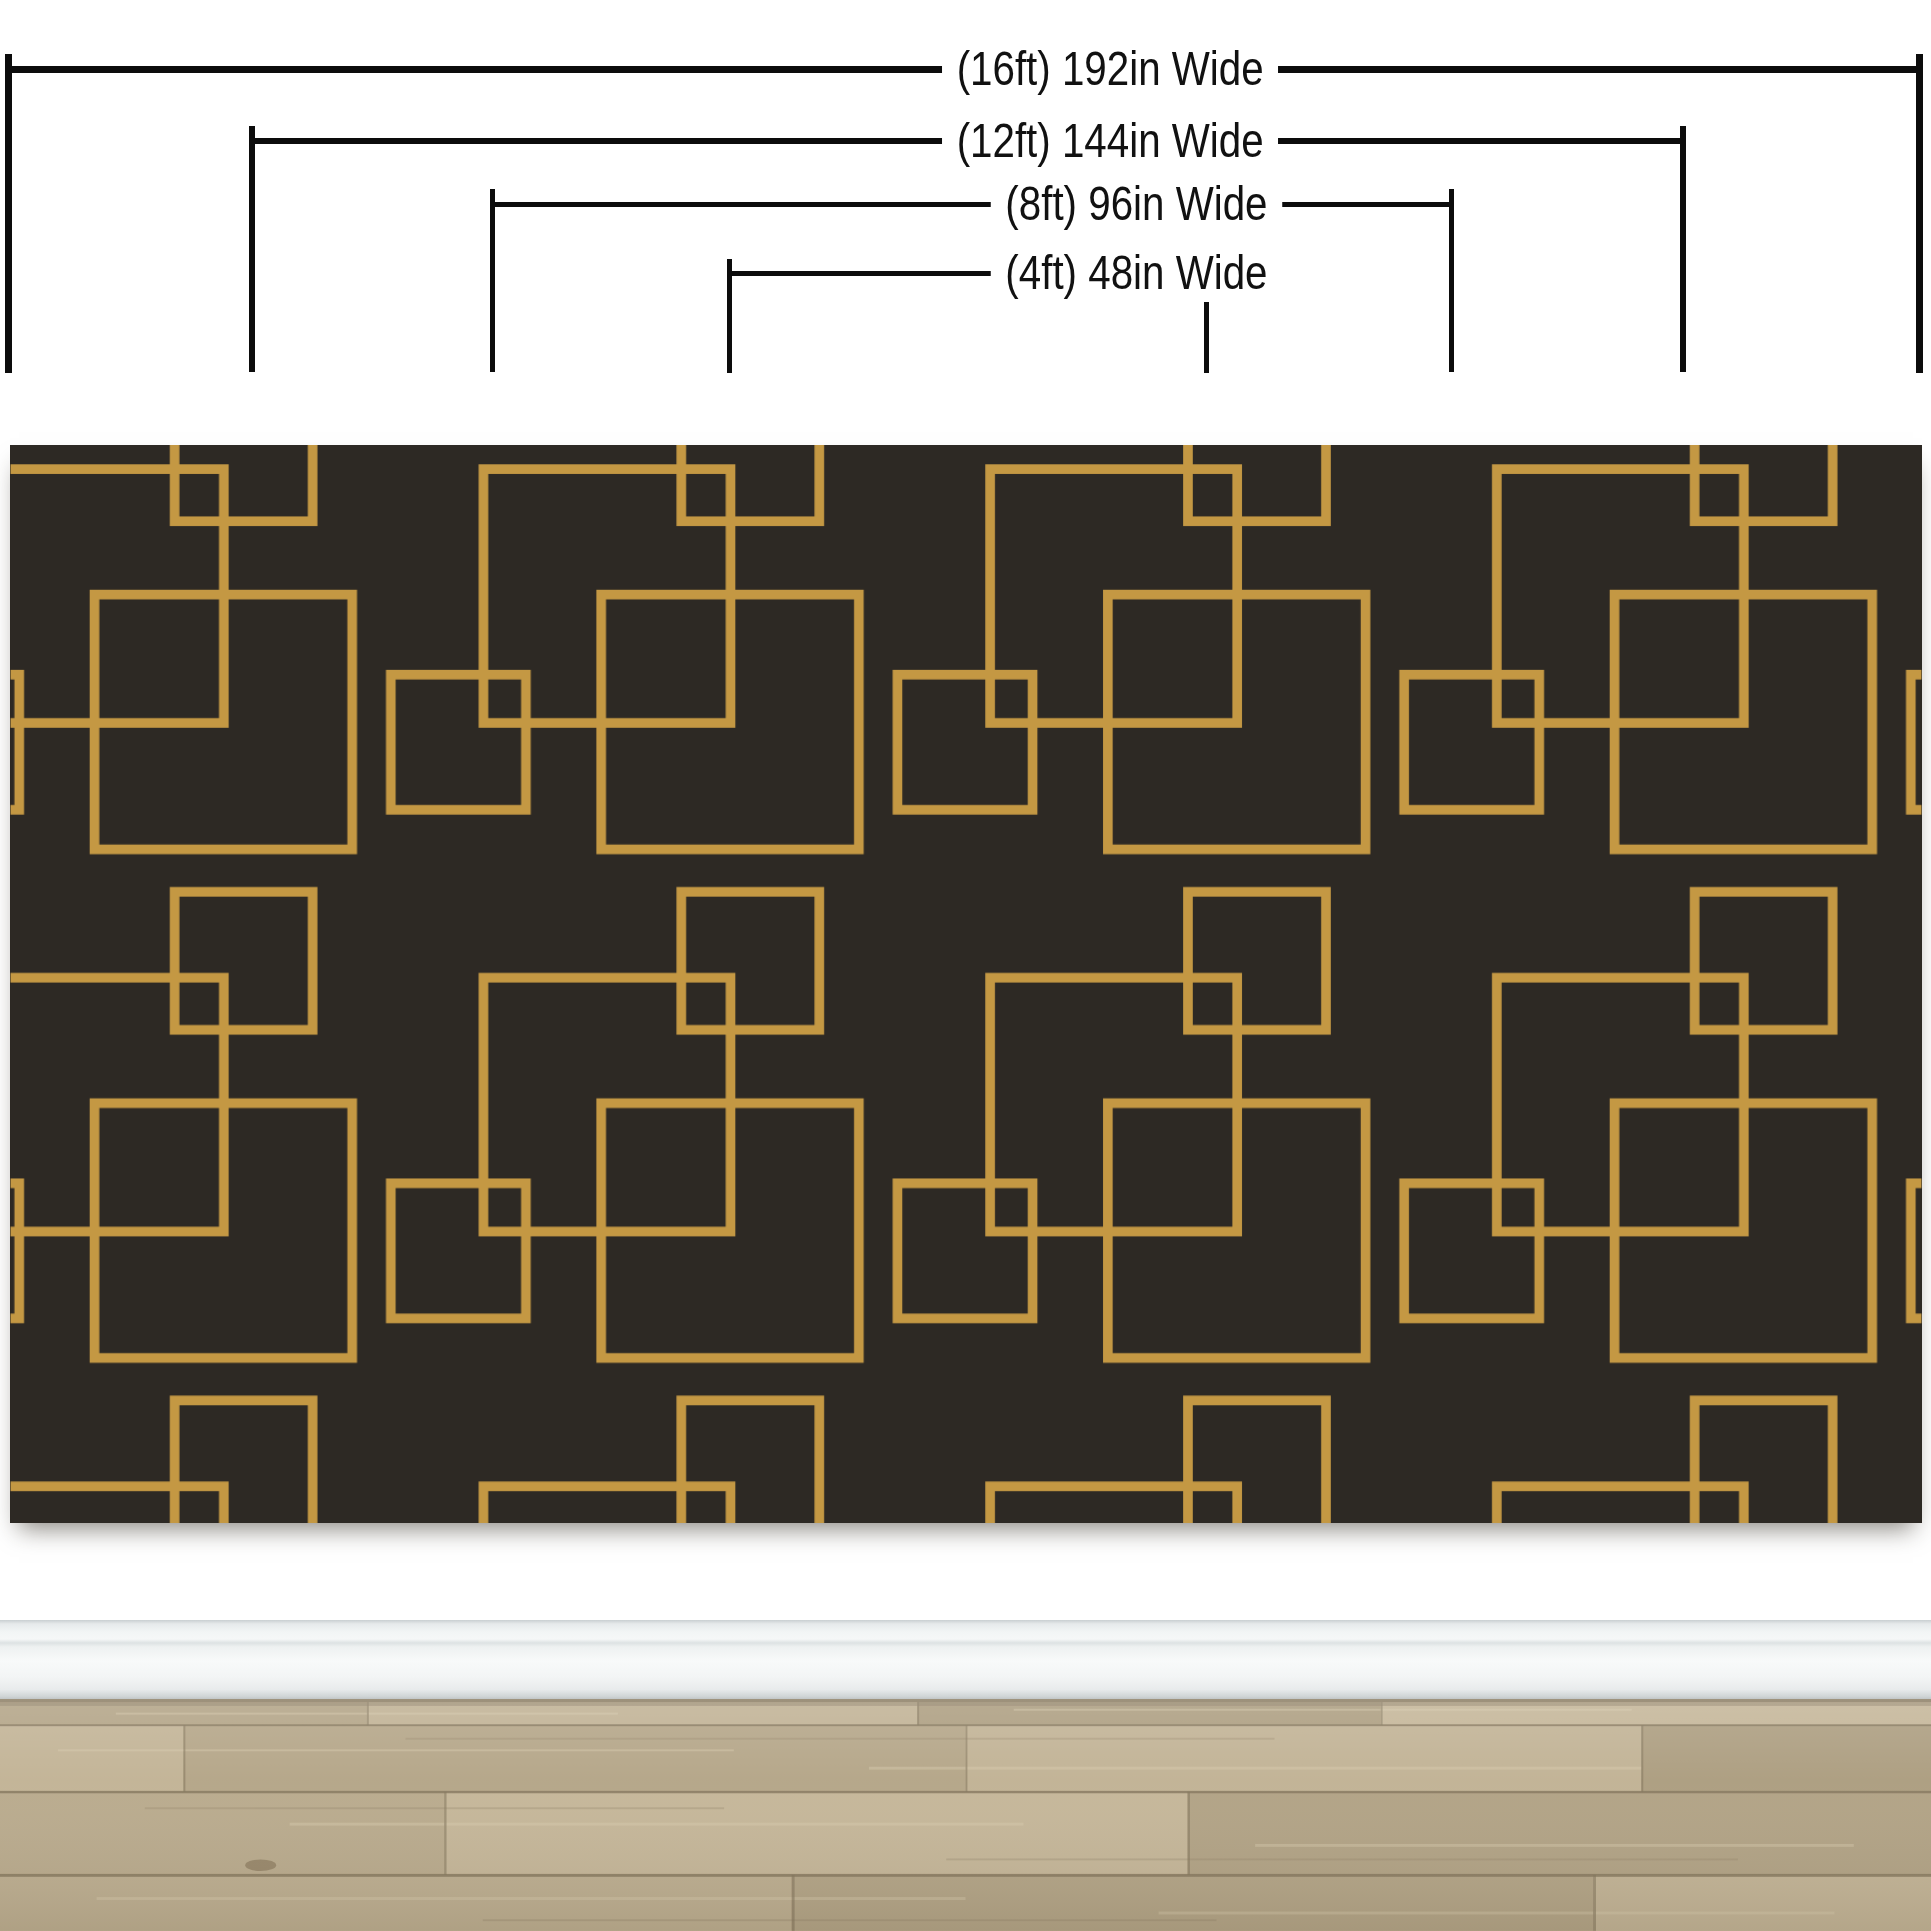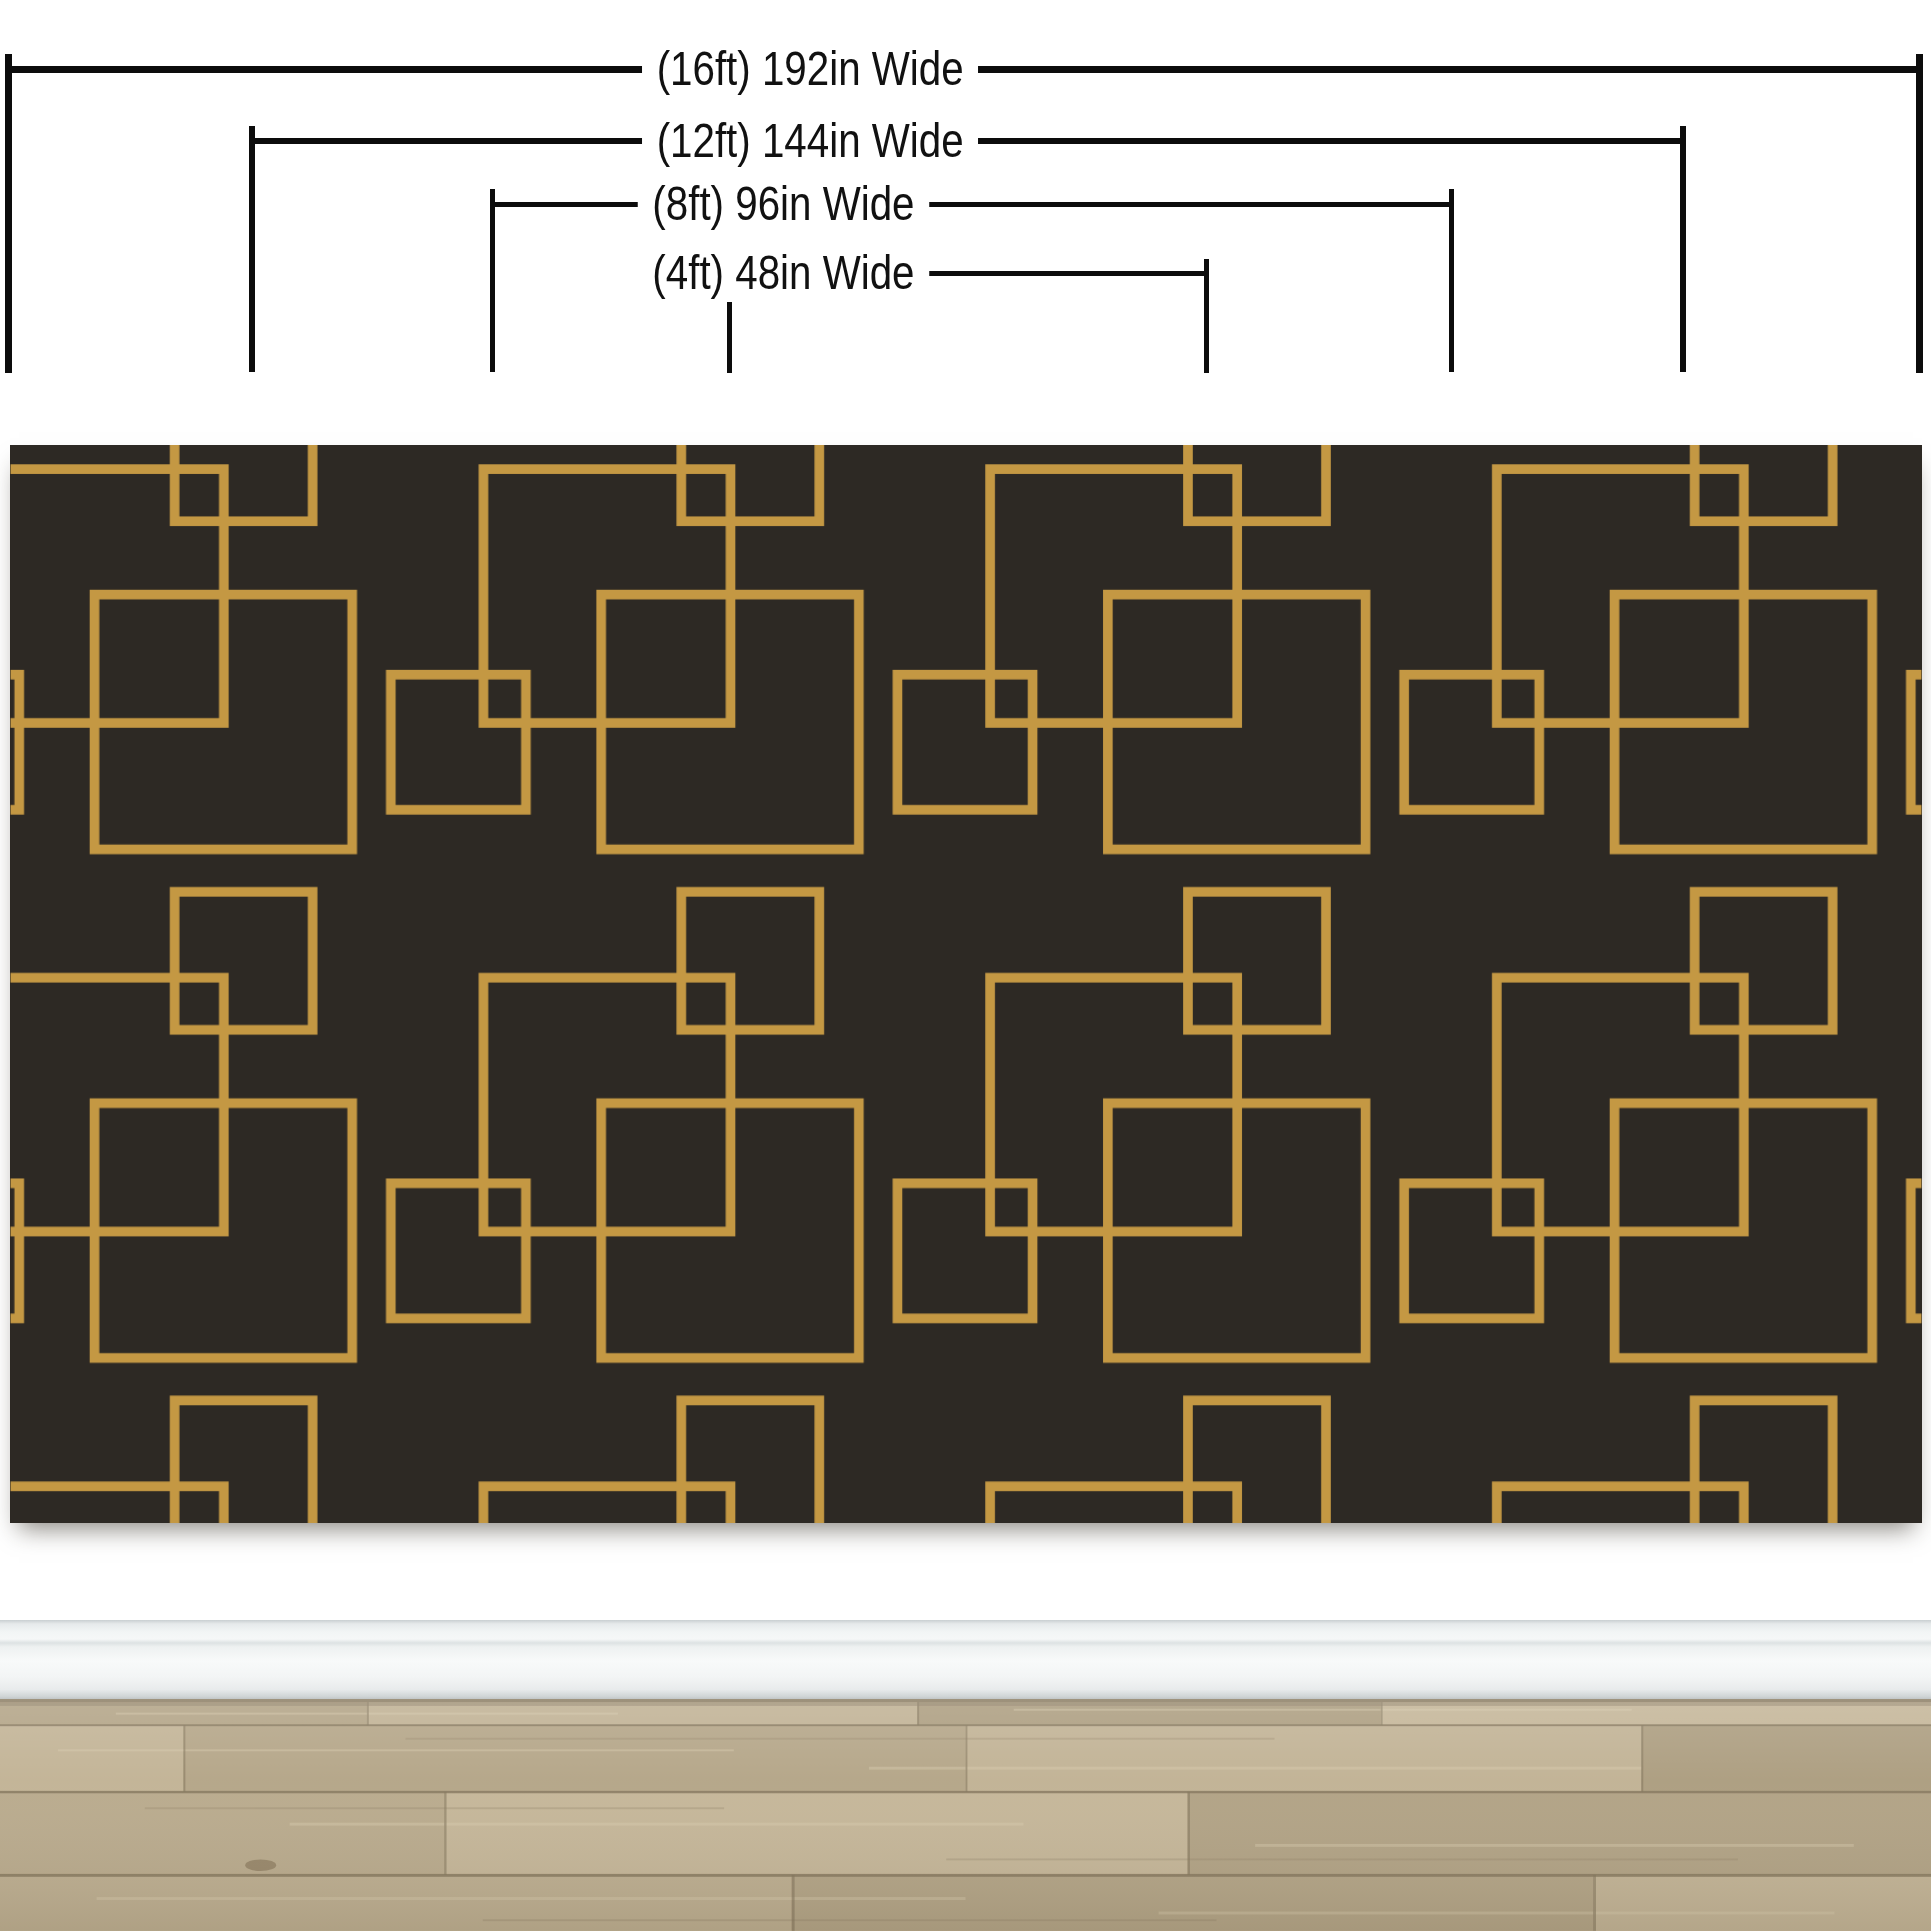--- a/index.html
+++ b/index.html
@@ -17,21 +17,21 @@
   .h12{left:252px;top:138px;width:1431px;height:5.8px;}
   .v12a{left:249px;top:126px;width:5.8px;height:246px;}
   .v12b{left:1680px;top:126px;width:5.8px;height:246px;}
   .h8{left:492px;top:202px;width:960px;height:4.8px;}
   .v8a{left:490px;top:189px;width:4.8px;height:183px;}
   .v8b{left:1449px;top:189px;width:4.8px;height:183px;}
   .h4{left:729px;top:271px;width:478px;height:4.8px;}
   .v4a{left:727px;top:259px;width:4.8px;height:114px;}
   .v4b{left:1204px;top:259px;width:4.8px;height:114px;}
   .m-label{
-    position:absolute;left:610px;width:676px;text-align:left;z-index:3;
+    position:absolute;left:634px;width:676px;text-align:right;z-index:3;
     font-size:48px;line-height:58px;color:var(--label,#111111);white-space:nowrap;
   }
   .m-label span{display:inline-block;background:#ffffff;padding:0 17.4px;transform:scaleX(.84);}
   .ml16{top:40px;} .ml12{top:112px;text-decoration:underline;} .ml8{top:175px;} .ml4{top:244px;}
   
   .mural{
     position:absolute;left:9.7px;top:445px;width:1912px;height:1078px;z-index:1;
     box-shadow:0 13.5px 23px -7.7px rgba(45,40,30,.55);
     background:var(--panel,#2d2924);
   }

